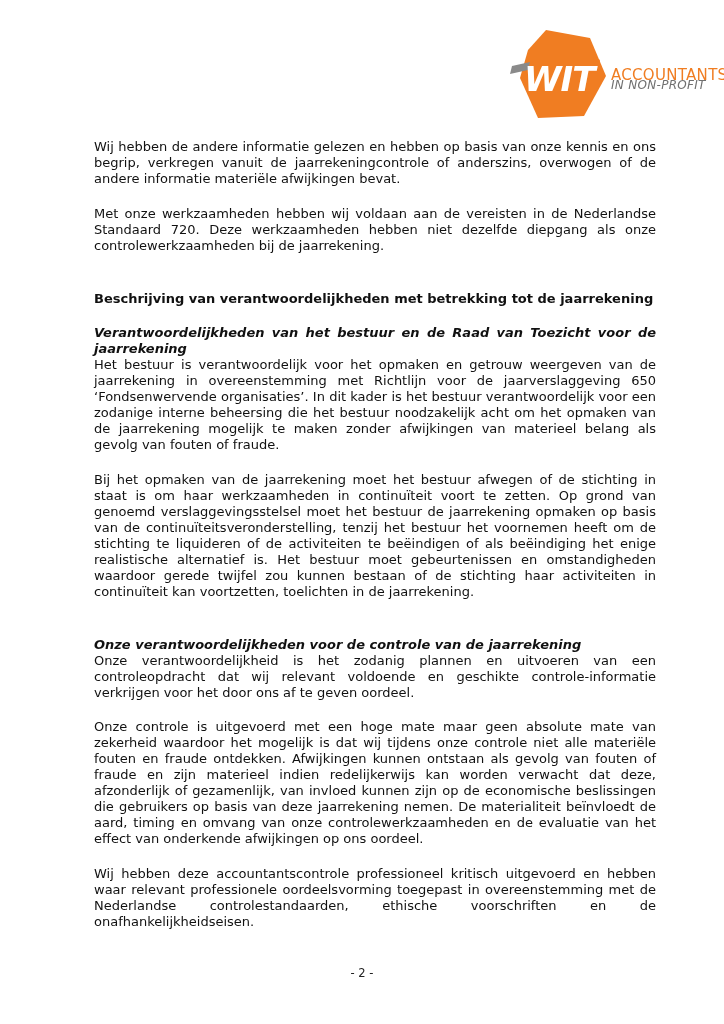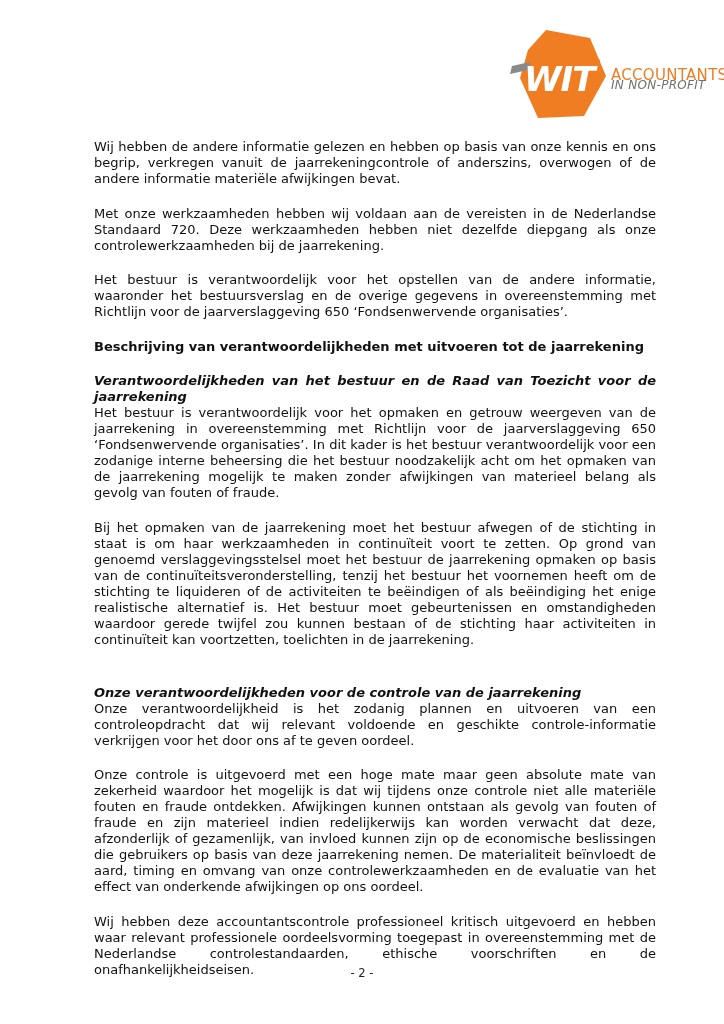--- a/index.html
+++ b/index.html
@@ -28,23 +28,22 @@
   </svg>
   <div class="logo-tag1">ACCOUNTANTS</div>
   <div class="logo-tag2">IN NON-PROFIT</div>
 </div>
 
 <div class="content">
   <p>Wij hebben de andere informatie gelezen en hebben op basis van onze kennis en ons begrip, verkregen vanuit de jaarrekeningcontrole of anderszins, overwogen of de andere informatie materiële afwijkingen bevat.</p>
   <div class="gap"></div>
   <p>Met onze werkzaamheden hebben wij voldaan aan de vereisten in de Nederlandse Standaard 720. Deze werkzaamheden hebben niet dezelfde diepgang als onze controlewerkzaamheden bij de jaarrekening.</p>
   <div class="gap"></div>
-  <p>Het bestuur is verantwoordelijk voor het opstellen van de andere informatie, waaronder het bestuursverslag en de overige gegevens in overeenstemming met Richtlijn voor de jaarverslaggeving 650 ‘Fondsenwervende organisaties’.</p>
   <div class="gap"></div>
-  <p class="h-bold">Beschrijving van verantwoordelijkheden met uitvoeren tot de jaarrekening</p>
+  <p class="h-bold">Beschrijving van verantwoordelijkheden met betrekking tot de jaarrekening</p>
   <div class="gap"></div>
   <p class="h-bi">Verantwoordelijkheden van het bestuur en de Raad van Toezicht voor de jaarrekening</p>
   <p>Het bestuur is verantwoordelijk voor het opmaken en getrouw weergeven van de jaarrekening in overeenstemming met Richtlijn voor de jaarverslaggeving 650 ‘Fondsenwervende organisaties’. In dit kader is het bestuur verantwoordelijk voor een zodanige interne beheersing die het bestuur noodzakelijk acht om het opmaken van de jaarrekening mogelijk te maken zonder afwijkingen van materieel belang als gevolg van fouten of fraude.</p>
   <div class="gap"></div>
   <p>Bij het opmaken van de jaarrekening moet het bestuur afwegen of de stichting in staat is om haar werkzaamheden in continuïteit voort te zetten. Op grond van genoemd verslaggevingsstelsel moet het bestuur de jaarrekening opmaken op basis van de continuïteitsveronderstelling, tenzij het bestuur het voornemen heeft om de stichting te liquideren of de activiteiten te beëindigen of als beëindiging het enige realistische alternatief is. Het bestuur moet gebeurtenissen en omstandigheden waardoor gerede twijfel zou kunnen bestaan of de stichting haar activiteiten in continuïteit kan voortzetten, toelichten in de jaarrekening.</p>
   <div class="gap"></div>
   <div class="gap"></div>
   <p class="h-bi">Onze verantwoordelijkheden voor de controle van de jaarrekening</p>
   <p>Onze verantwoordelijkheid is het zodanig plannen en uitvoeren van een controleopdracht dat wij relevant voldoende en geschikte controle-informatie verkrijgen voor het door ons af te geven oordeel.</p>
   <div class="gap"></div>

